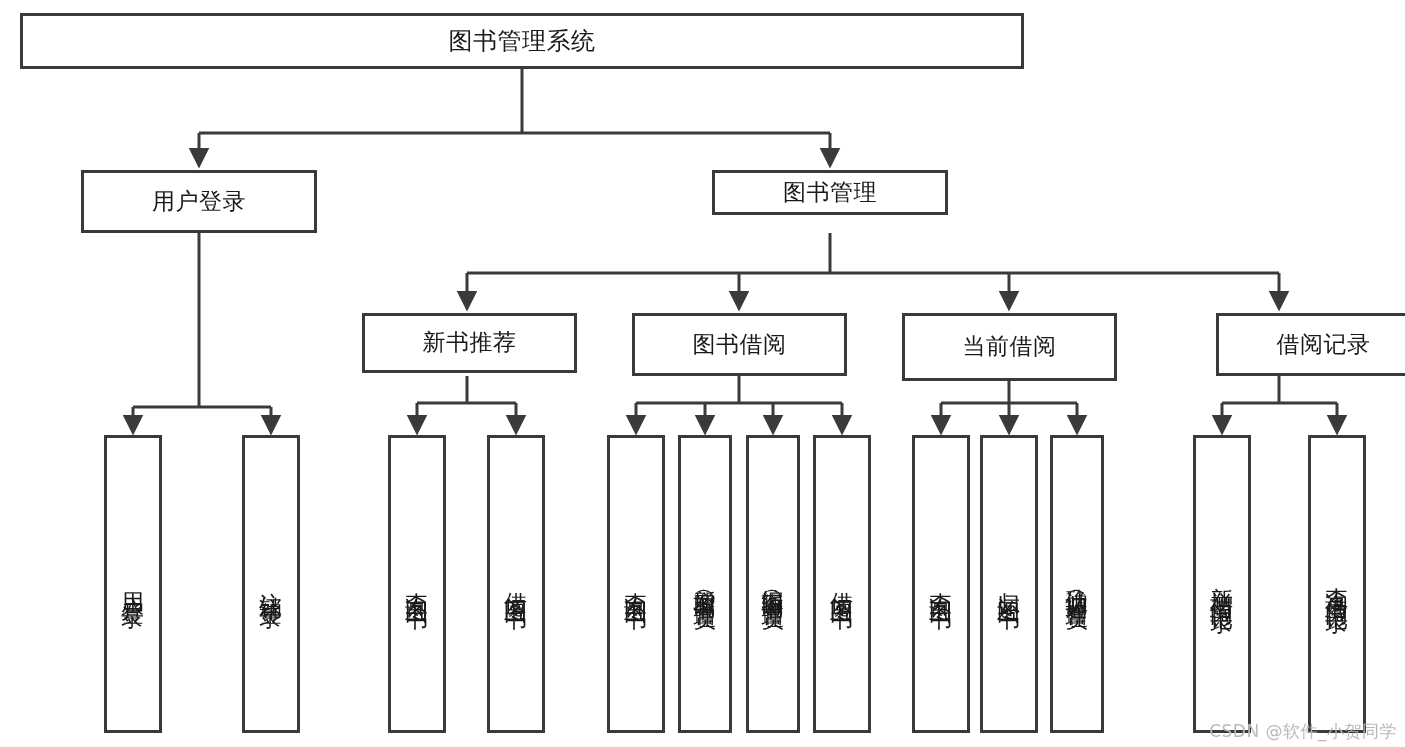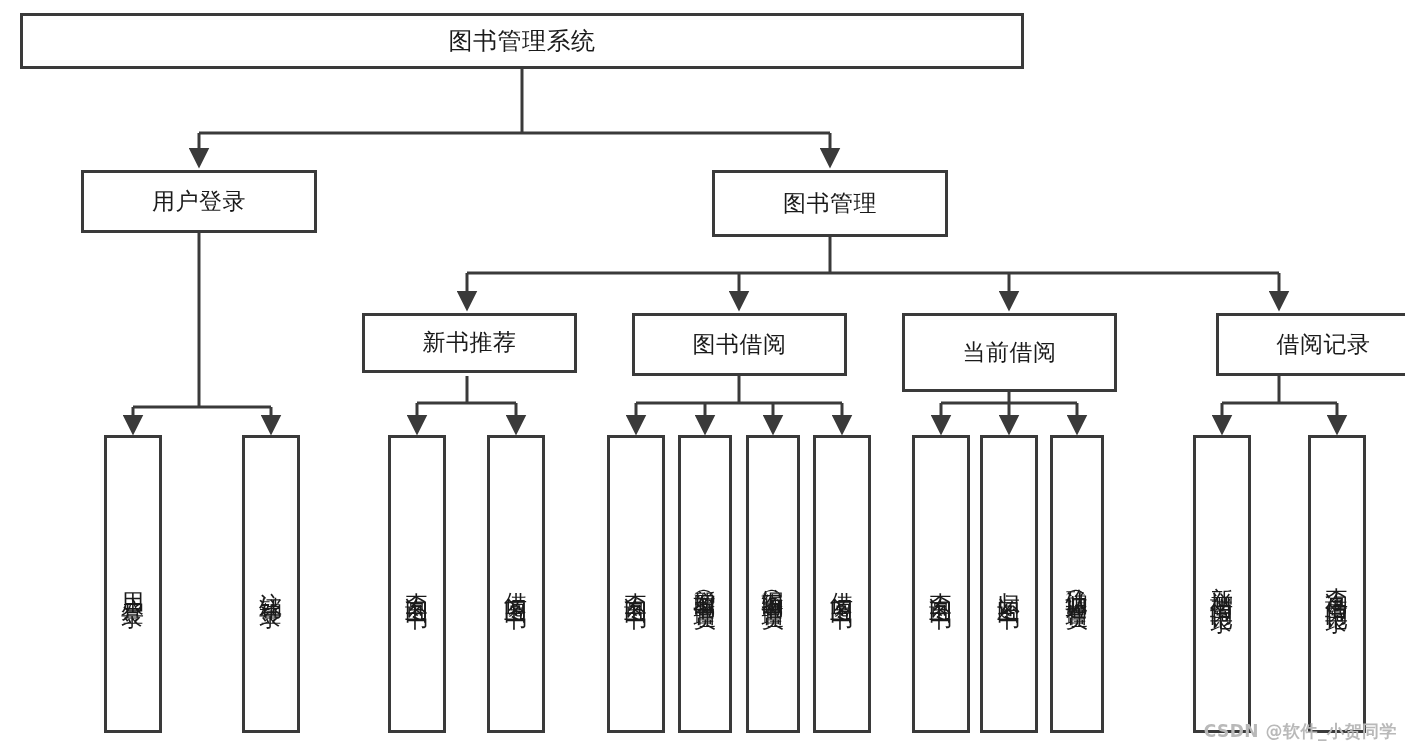--- a/index.html
+++ b/index.html
@@ -68,21 +68,20 @@
     letter-spacing: 3px;
   }
   #watermark {
     position: absolute;
     right: 8px;
     bottom: 4px;
     font-size: 17px;
     color: #b9b9b9;
     white-space: nowrap;
     letter-spacing: 0.5px;
-    font-weight: bold;
   }
 </style>
 </head>
 <body>
 
 <div id="canvas">
 
   <svg id="edges" viewBox="0 0 1405 747" width="1405" height="747">
     <defs>
       <marker id="arrow" viewBox="0 0 12 12" refX="6" refY="6" markerWidth="7" markerHeight="7" orient="auto-start-reverse">
@@ -134,33 +133,33 @@
   </svg>
 
   <div class="node horiz root" style="left:20px; top:13px; width:1004px; height:56px;">
     <span class="label">图书管理系统</span>
   </div>
 
   <div class="node horiz" style="left:81px; top:170px; width:236px; height:63px;">
     <span class="label">用户登录</span>
   </div>
 
-  <div class="node horiz" style="left:712px; top:170px; width:236px; height:67px;">
+  <div class="node horiz" style="left:712px; top:170px; width:236px; height:45px;">
     <span class="label">图书管理</span>
   </div>
 
   <div class="node horiz" style="left:362px; top:313px; width:215px; height:60px;">
     <span class="label">新书推荐</span>
   </div>
 
   <div class="node horiz" style="left:632px; top:313px; width:215px; height:63px;align-items:center;">
     <span class="label">图书借阅</span>
   </div>
 
-  <div class="node horiz" style="left:902px; top:313px; width:215px; height:79px;">
+  <div class="node horiz" style="left:902px; top:313px; width:215px; height:68px;">
     <span class="label">当前借阅</span>
   </div>
 
   <div class="node horiz" style="left:1216px; top:313px; width:215px; height:63px;">
     <span class="label">借阅记录</span>
   </div>
 
   <div class="node vert" style="left:104px; top:435px; width:58px; height:298px;">
     <span class="label">用户登录</span>
   </div>

